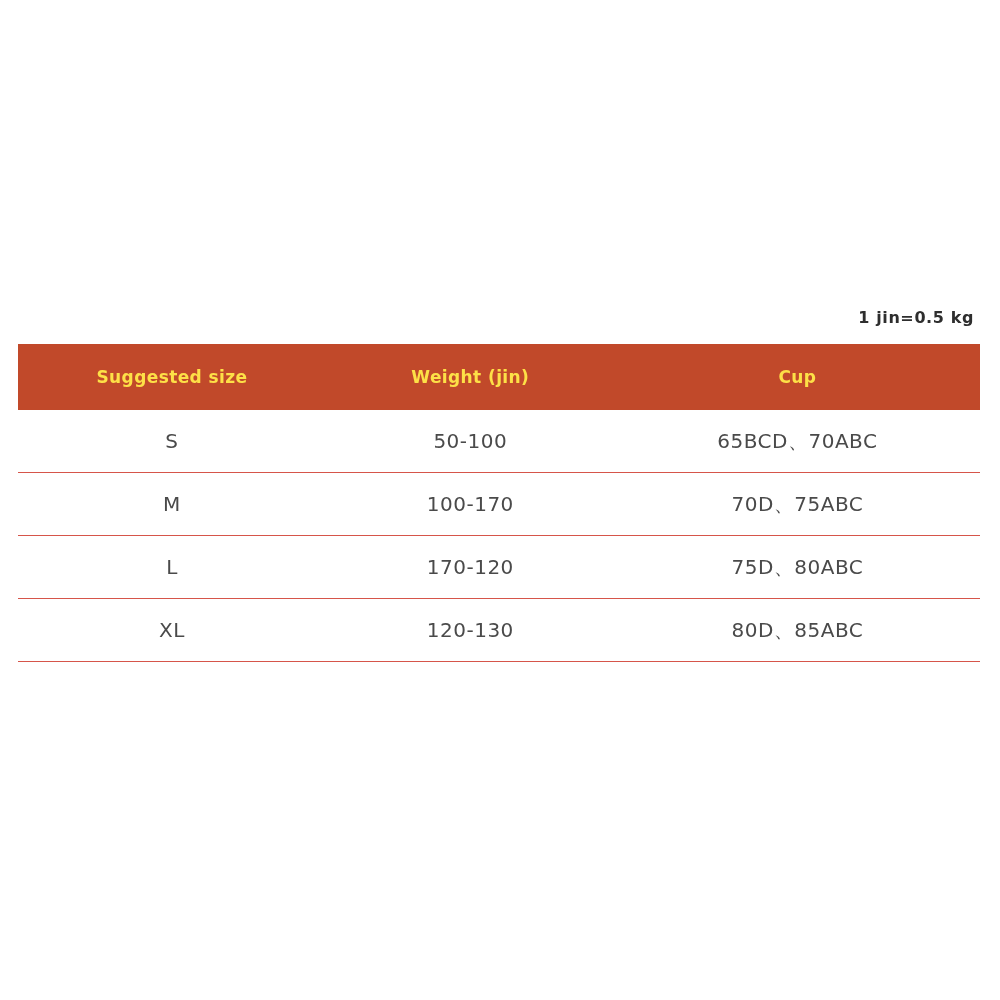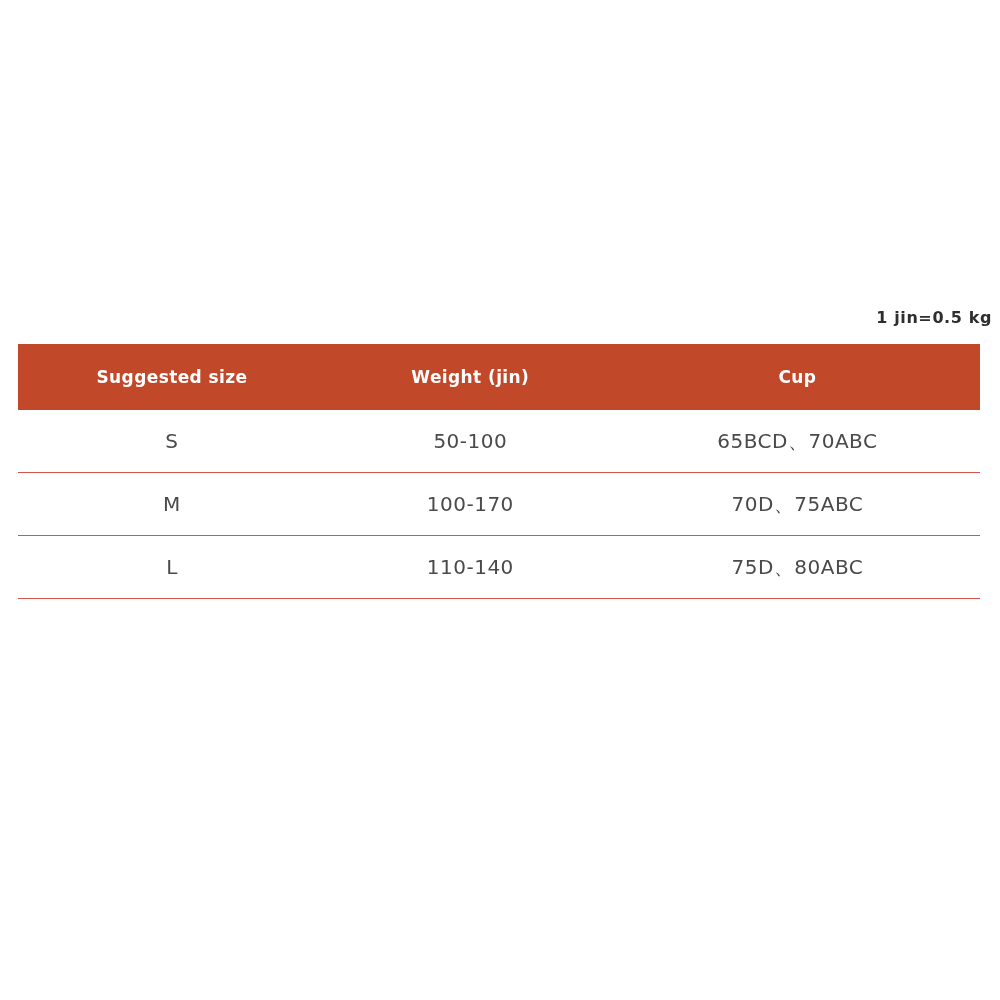--- a/index.html
+++ b/index.html
@@ -18,41 +18,41 @@
   .sheet {
     position: absolute;
     left: 0;
     top: 0;
     width: 1000px;
     height: 1000px;
     background: #ffffff;
   }
   .note {
     position: absolute;
-    right: 8px;
+    right: 26px;
     top: 308px;
     font-size: 16px;
     font-weight: bold;
     letter-spacing: 0.6px;
     color: #2e2e2e;
     font-family: "DejaVu Sans", sans-serif;
   }
   .size-table {
     position: absolute;
     left: 18px;
     top: 344px;
     width: 962px;
     border-collapse: collapse;
     table-layout: fixed;
   }
   .size-table thead tr {
     background: #c1492a;
   }
   .size-table thead th {
-    color: #ffffff;
+    color: #fde047;
     font-size: 17px;
     font-weight: bold;
     letter-spacing: 0.4px;
     height: 64px;
     text-align: center;
     vertical-align: middle;
     border: none;
   }
   .size-table tbody td {
     height: 60px;
@@ -89,19 +89,24 @@
         <td class="col-weight">50-100</td>
         <td class="col-cup">65BCD、70ABC</td>
       </tr>
       <tr>
         <td class="col-size">M</td>
         <td class="col-weight">100-170</td>
         <td class="col-cup">70D、75ABC</td>
       </tr>
       <tr>
         <td class="col-size">L</td>
-        <td class="col-weight">110-140</td>
+        <td class="col-weight">170-120</td>
         <td class="col-cup">75D、80ABC</td>
+      </tr>
+      <tr>
+        <td class="col-size">XL</td>
+        <td class="col-weight">120-130</td>
+        <td class="col-cup">80D、85ABC</td>
       </tr>
     </tbody>
   </table>
 
 </div>
 
 </body></html>

